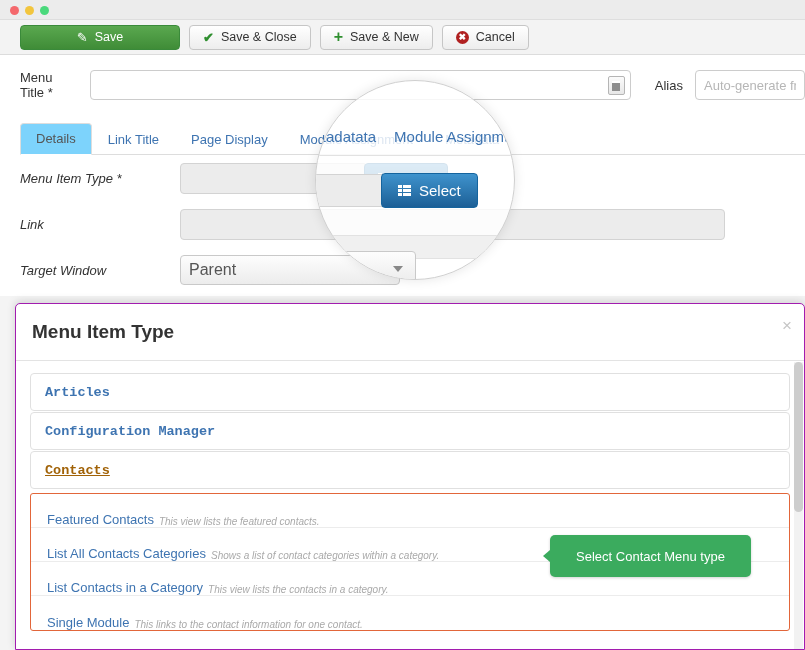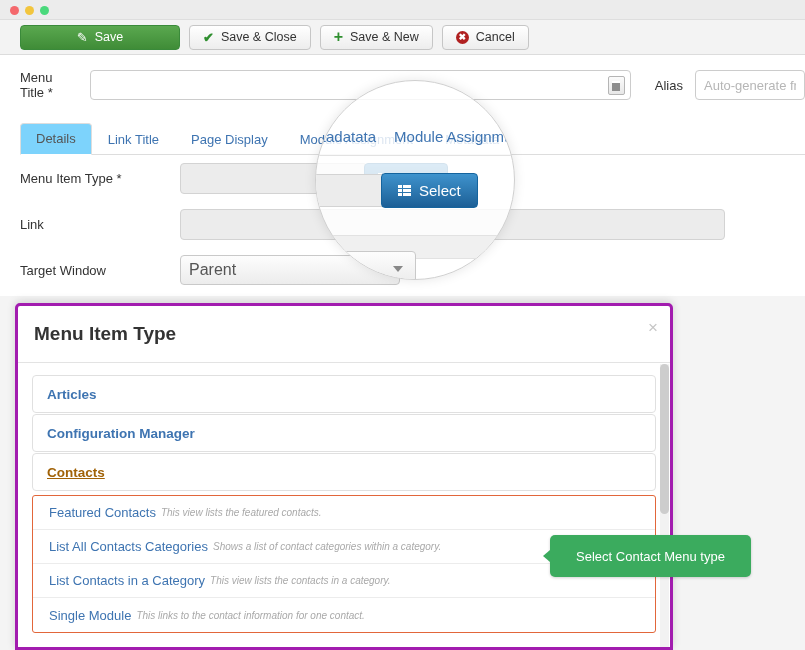--- a/index.html
+++ b/index.html
@@ -126,21 +126,21 @@
   .tab.active {
     color: #555;
     background: #7dd3fc;
     border-color: #dddddd;
     border-bottom: 1px solid #fff;
   }
 
   
   .form { position: absolute; top: 155px; left: 0; width: 805px; }
   .frow { display: flex; align-items: center; height: 46px; }
-  .frow .lbl { width: 180px; padding-left: 20px; font-size: 13px; }
+  .frow .lbl { width: 180px; padding-left: 20px; font-size: 13px; font-style: italic; }
   .inp-disabled {
     background: #ececec;
     border: 1px solid #d3d3d3;
     color: #888;
     height: 31px;
   }
   .mit-wrap { display:flex; align-items:center; }
   .inp-mit { width: 185px; border-radius: 4px 0 0 4px; }
   .select-btn {
     height: 31px;
@@ -224,23 +224,23 @@
   }
   .lens-sel .caret { top: 14px; right: 12px; }
 
   
   .modal-backdrop {
     position: absolute; left: 0; top: 296px; width: 805px; height: 354px;
     background: #f4f4f4;
   }
   .modal {
     position: absolute; left: 15px; top: 303px;
-    width: 658px; height: 347px;
-    background: #fff;
-    border: 3px solid #a21caf;
+    width: 790px; height: 347px;
+    background: #fff;
+    border: 1px solid #a21caf;
     border-radius: 5px 5px 0 0;
     box-shadow: 0 -2px 9px rgba(0,0,0,0.14);
     overflow: hidden;
   }
   .modal-header {
     height: 57px;
     border-bottom: 1px solid #e3e3e3;
     display: flex; align-items: center;
     padding: 0 16px;
   }
@@ -258,32 +258,32 @@
   .acc-item {
     border: 1px solid #e0e0e0;
     border-radius: 4px;
     height: 38px;
     display: flex; align-items: center;
     padding: 0 14px;
     margin-bottom: 1px;
     background: #fff;
   }
   .acc-link {
-    font-size: 13.5px; font-weight: bold; color: #3e74b1; cursor: pointer;
+    font-size: 13.5px; font-weight: bold; color: #3e74b1; cursor: pointer; font-family: Liberation Mono, monospace;
   }
   .acc-link.open { color: #a16207; text-decoration: underline; }
   .acc-panel {
     border: 1px solid #e2663a;
     border-radius: 3px;
     margin-top: 4px;
     background: #fff;
   }
   .acc-row {
     height: 34px;
-    display: flex; align-items: center;
+    display: flex; align-items: flex-end;
     padding: 0 16px;
     border-bottom: 1px solid #ececec;
     font-size: 13px;
   }
   .acc-row:last-child { border-bottom: none; }
   .acc-row a { color: #3e74b1; text-decoration: none; cursor: pointer; }
   .acc-row .desc { color: #a9a9a9; font-size: 10px; margin-left: 5px; font-style: italic; }
 
   
   .scroll-track {

